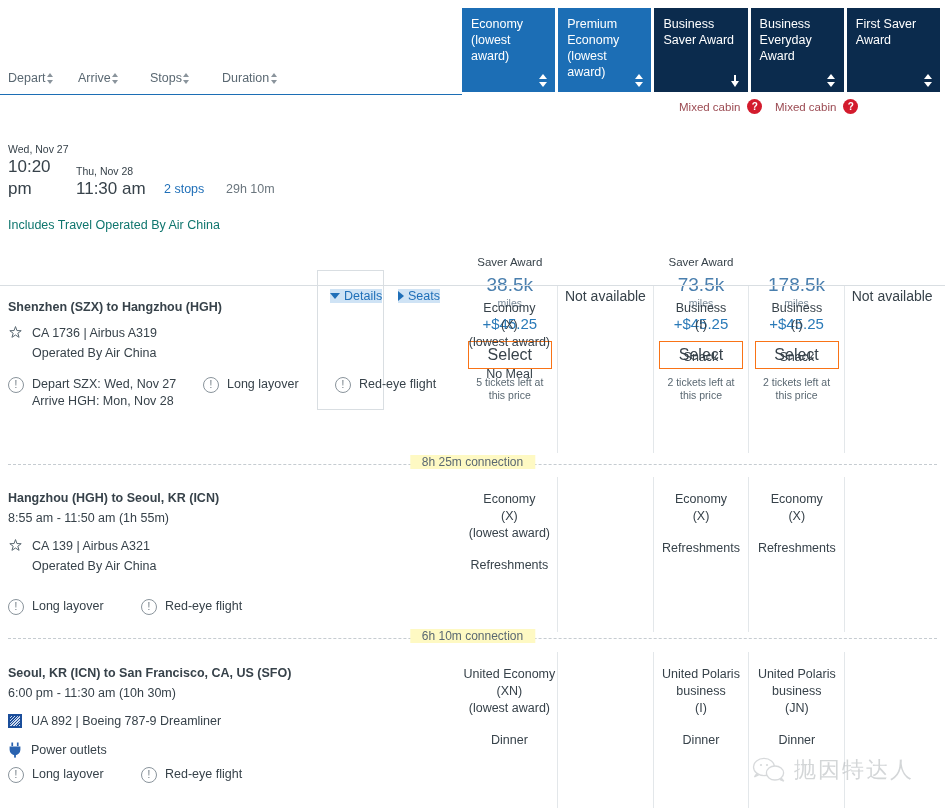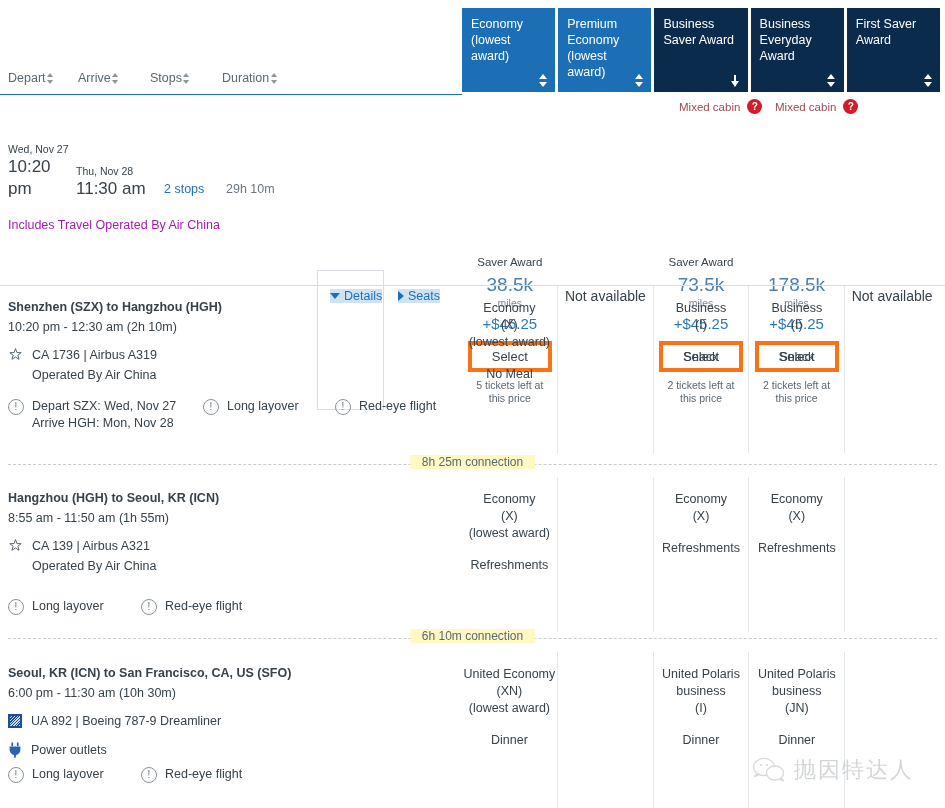--- a/index.html
+++ b/index.html
@@ -85,21 +85,21 @@
   
   .summary{position:absolute;left:0;top:125px;width:945px;height:160px;}
   .sum-left{position:absolute;left:8px;top:18px;width:310px;}
   .sum-times{display:flex;align-items:flex-end;}
   .col-depart{width:68px;}
   .col-arrive{width:84px;}
   .dt-date{font-size:10.5px;color:#37424a;line-height:13px;}
   .dt-time{font-size:17px;color:#37424a;line-height:22px;}
   .stops{font-size:12.5px;color:#1f6fb8;margin-left:4px;width:62px;line-height:22px;}
   .dur{font-size:12.5px;color:#6b767e;line-height:22px;}
-  .operated-note{margin-top:18px;font-size:12.5px;color:#a21caf;}
+  .operated-note{margin-top:18px;font-size:12.5px;color:#0f766e;}
 
   
   .details-box{
     position:absolute;left:317px;top:145px;width:67px;height:140px;
     border:1px solid #d9dee2;background:#fff;box-sizing:border-box;
   }
   .details-link,.seats-link{
     position:absolute;top:164px;display:flex;align-items:center;gap:4px;
     color:#1f6fb8;font-size:12.5px;cursor:pointer;background:#cfe3f5;
   }
@@ -110,22 +110,22 @@
 
   
   .award-cols{position:absolute;left:462px;top:125px;width:478px;height:160px;display:flex;}
   .award-col{flex:1 1 0;text-align:center;position:relative;padding-top:5px;}
   .saver-label{font-size:11.5px;color:#37424a;line-height:15px;}
   .miles-num{font-size:19px;color:#4a7fae;line-height:24px;margin-top:3px;}
   .miles-unit{font-size:10.5px;color:#7b8b99;line-height:12px;}
   .cash{font-size:15px;color:#2a7ab8;line-height:20px;margin-top:5px;}
   .select-btn{
     display:inline-block;margin-top:7px;
-    border:4px solid #f97316;background:#fff;color:#37424a;
-    font-size:13px;font-family:"Liberation Sans",sans-serif;
+    border:1px solid #f97316;background:#fff;color:#37424a;
+    font-size:16px;font-family:"Liberation Sans",sans-serif;
     padding:4px 0;width:84px;cursor:pointer;
   }
   .tickets-left{font-size:10.5px;color:#5a6872;line-height:13px;margin-top:7px;padding:0 6px;}
   .not-avail{font-size:14px;color:#37424a;margin-top:33px;}
 
   
   .seg{position:relative;width:945px;box-sizing:border-box;}
   .seg-left{position:absolute;left:8px;top:12px;width:450px;}
   .seg-title{font-size:12.5px;font-weight:bold;color:#37424a;line-height:18px;}
   .seg-time{font-size:12.5px;color:#37424a;line-height:21px;margin-top:1px;}
@@ -335,21 +335,20 @@
         <div class="not-avail">Not available</div>
       </div>
     </div>
   </div>
 
   <div class="seg1-toprule"></div>
 
   <div class="seg" id="seg1">
     <div class="seg-left">
       <div class="seg-title">Shenzhen (SZX) to Hangzhou (HGH)</div>
-      <div class="seg-time">10:20 pm - 12:30 am (2h 10m)</div>
       <div class="seg-flight">
         <span class="star-ico">
           <svg viewBox="0 0 24 24" width="15" height="15">
               <path d="M12 2.5l2.3 6.4 6.8.2-5.4 4.1 2 6.5L12 16l-5.7 3.7 2-6.5L2.9 9.1l6.8-.2z" fill="none" stroke="#5a6872" stroke-width="1.6"></path>
             </svg>
         </span>
         <span class="seg-flight-txt">CA 1736 | Airbus A319</span>
       </div>
       <div class="seg-op" style="margin-left:24px;">Operated By Air China</div>
       <div class="seg-notes">

